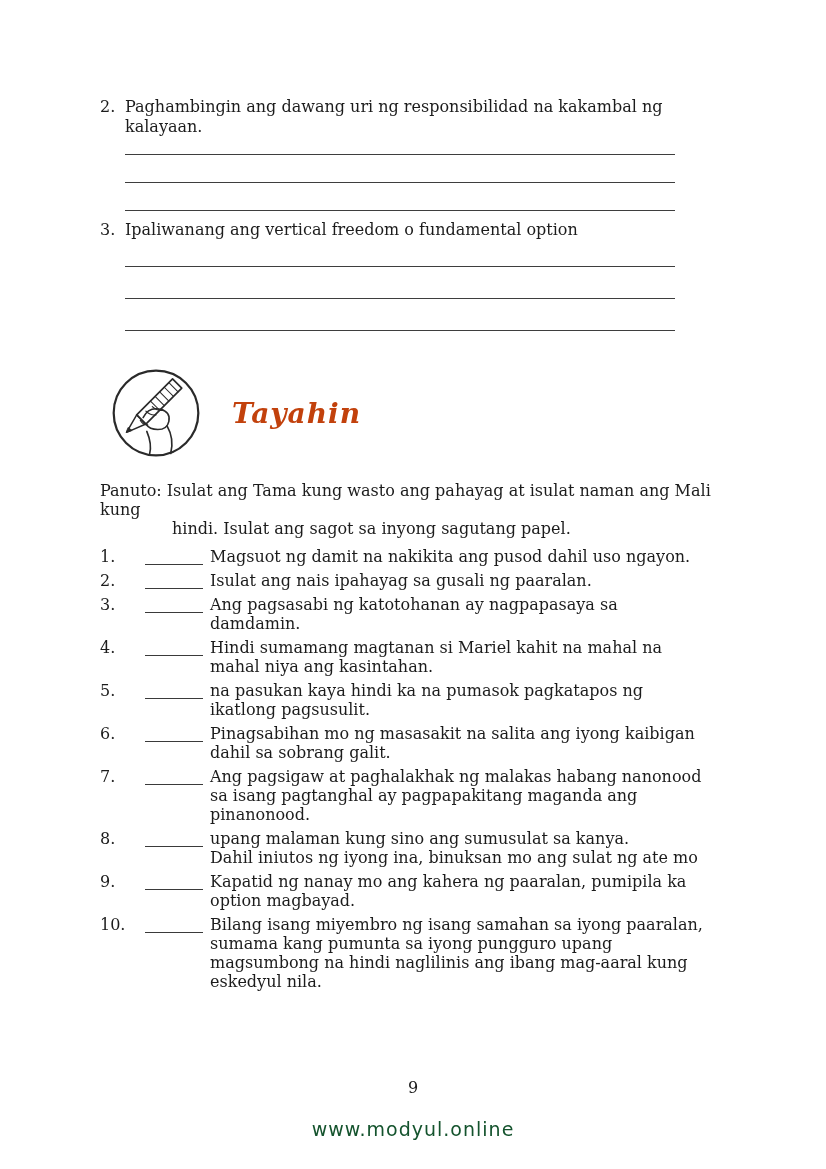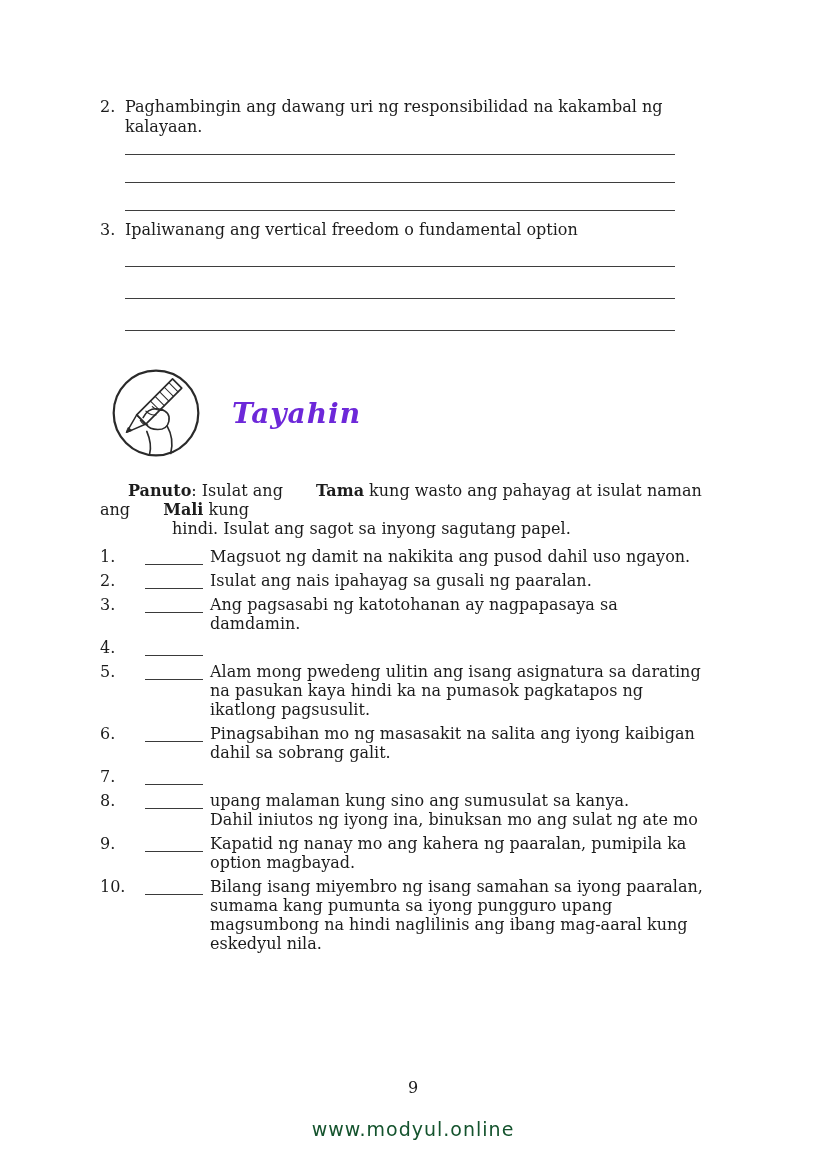--- a/index.html
+++ b/index.html
@@ -20,29 +20,29 @@
   .q2 .answer-line{height:27px;}
   .q3-row{margin-top:9px;}
   .q3 .answer-lines{margin-top:-5px;}
   .q3 .answer-line{height:31px;}
 
   
   .section-header{display:flex;align-items:center;margin-top:36px;margin-left:10px;}
   .section-icon{width:92px;height:92px;}
   .section-title{
     margin-left:30px;font-size:28px;font-weight:bold;font-style:italic;
-    letter-spacing:1px;color:#6d28d9;
+    letter-spacing:1px;color:#c2410c;
   }
 
   
   .instructions{
     margin-top:22px;font-size:16px;line-height:19px;
   }
   .instr-line2{padding-left:72px;}
-  .b{font-weight:bold;margin-left:28px;}
+  .b{font-weight:normal;}
 
   
   .tf-list{margin-top:9px;}
   .tf-row{display:flex;font-size:16px;line-height:19px;margin-bottom:5px;}
   .tf-num{flex:0 0 45px;}
   .tf-blank{
     flex:0 0 58px;height:15px;margin-right:7px;margin-top:2px;
     border-bottom:1.5px solid #3a3a3a;
   }
   .tf-text{width:500px;}
@@ -140,44 +140,52 @@
         <span class="tf-num">3.</span>
         <span class="tf-blank"></span>
         <span class="tf-text">
           <span class="tf-line">Ang pagsasabi ng katotohanan ay nagpapasaya sa damdamin.</span>
         </span>
       </div>
 
       <div class="tf-row">
         <span class="tf-num">4.</span>
         <span class="tf-blank"></span>
+        <span class="tf-text">
+          <span class="tf-line">Hindi sumamang magtanan si Mariel kahit na mahal na</span>
+          <span class="tf-line">mahal niya ang kasintahan.</span>
+        </span>
       </div>
 
       <div class="tf-row">
         <span class="tf-num">5.</span>
         <span class="tf-blank"></span>
         <span class="tf-text">
-          <span class="tf-line">Alam mong pwedeng ulitin ang isang asignatura sa darating</span>
           <span class="tf-line">na pasukan kaya hindi ka na pumasok pagkatapos ng</span>
           <span class="tf-line">ikatlong pagsusulit.</span>
         </span>
       </div>
 
       <div class="tf-row">
         <span class="tf-num">6.</span>
         <span class="tf-blank"></span>
         <span class="tf-text">
           <span class="tf-line">Pinagsabihan mo ng masasakit na salita ang iyong kaibigan</span>
           <span class="tf-line">dahil sa sobrang galit.</span>
         </span>
       </div>
 
       <div class="tf-row">
         <span class="tf-num">7.</span>
         <span class="tf-blank"></span>
+        <span class="tf-text">
+          <span class="tf-line">Ang pagsigaw at paghalakhak ng malakas habang nanonood</span>
+          <span class="tf-line">sa isang pagtanghal ay pagpapakitang maganda ang</span>
+          <span class="tf-line">pinanonood.</span>
+        </span>
       </div>
 
       <div class="tf-row">
         <span class="tf-num">8.</span>
         <span class="tf-blank"></span>
         <span class="tf-text">
           <span class="tf-line">upang malaman kung sino ang sumusulat sa kanya.</span>
           <span class="tf-line">Dahil iniutos ng iyong ina, binuksan mo ang sulat ng ate mo</span>
         </span>
       </div>

